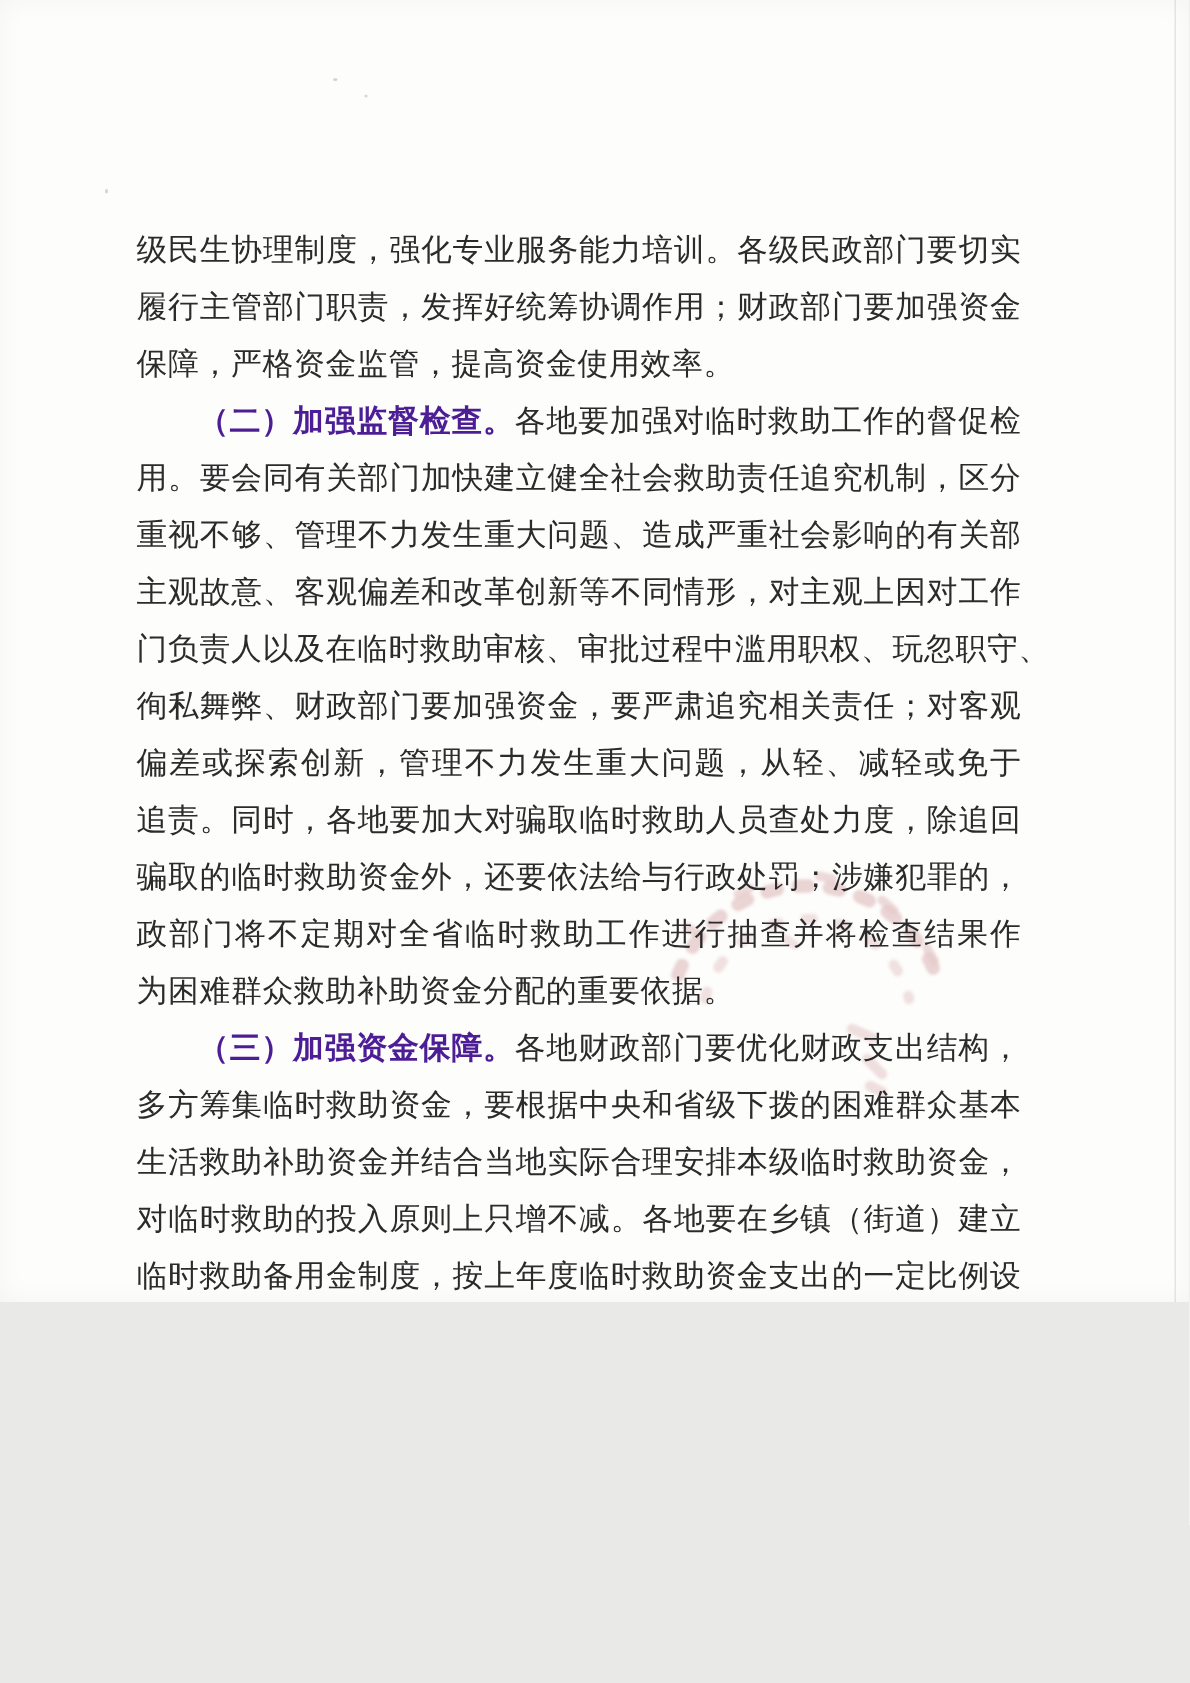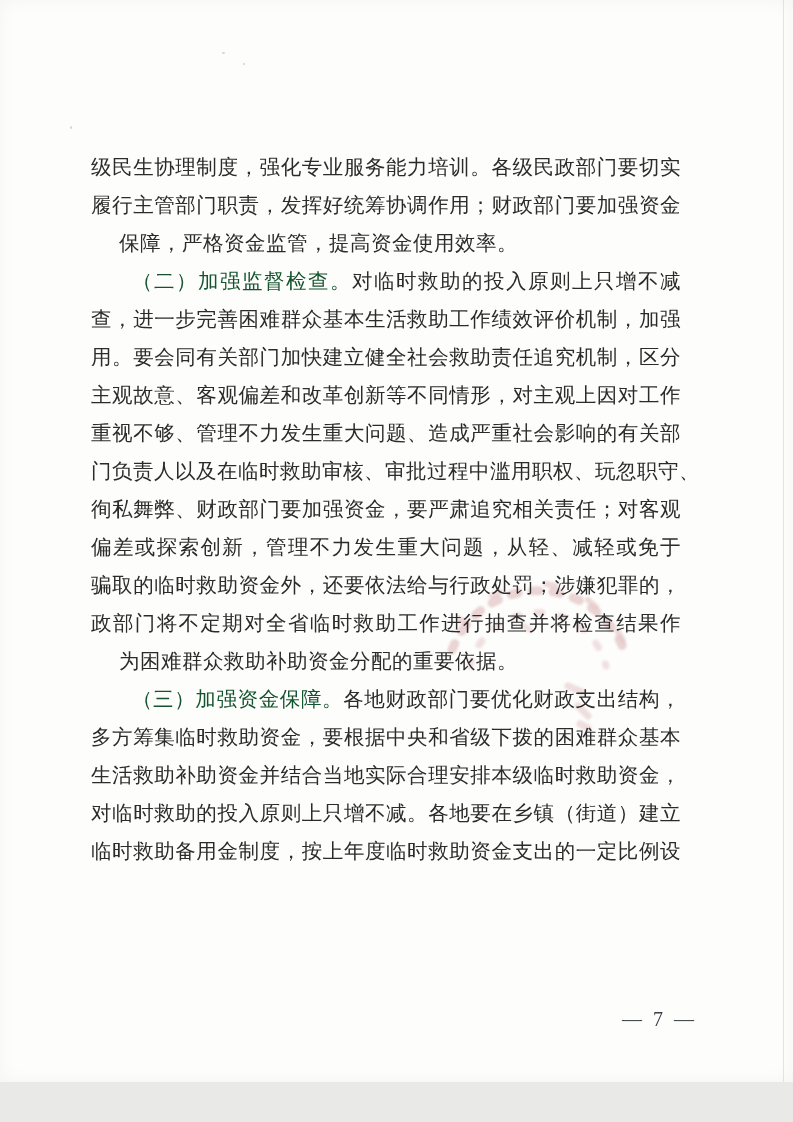--- a/index.html
+++ b/index.html
@@ -3,21 +3,21 @@
 <meta charset="utf-8">
 <style>
   html, body {
     margin: 0;
     padding: 0;
     background: #e9e9e7;
   }
   .page {
     position: relative;
     width: 793px;
-    height: 1082px;
+    height: 868px;
     margin: 0 auto;
     background: #fdfdfc;
     overflow: hidden;
     font-family: "Liberation Serif", "DejaVu Serif", serif;
     color: #2b2b2b;
     box-shadow: inset 0 0 18px rgba(0,0,0,0.04);
   }
   
   .page::after {
     content: "";
@@ -37,28 +37,27 @@
     line-height: 38px;
     font-size: 20.5px;
     text-align: justify;
     text-align-last: justify;
     text-justify: inter-ideograph;
     white-space: nowrap;
     letter-spacing: 0.5px;
   }
   .line.para-end {
     text-align-last: left;
-    margin-left: 28px;
   }
   .line.indent {
     text-indent: 2em;
   }
   .line .b {
-    font-weight: 400;
-    color: #14532d;
+    font-weight: 700;
+    color: #4c1d95;
   }
   .page-number {
     position: absolute;
     left: 622px;
     top: 1008px;
     font-size: 20px;
     letter-spacing: 3px;
     color: #3a3f44;
     white-space: nowrap;
   }
@@ -99,28 +98,28 @@
       <path d="M 30 52 l 10 6 M 64 30 l 8 -4 M 118 18 l 9 2 M 160 34 l 8 7 M 190 66 l 5 9" stroke-width="6" opacity="0.7"></path>
       <path d="M 140 120 l 14 6 M 150 140 l 10 10 M 152 158 l 8 4" stroke-width="7" opacity="0.6"></path>
       <path d="M 96 60 l 6 4" stroke-width="6" opacity="0.5"></path>
     </g>
   </svg>
 
   <main class="text-block">
     <div class="line"><span class="b"></span><span>级民生协理制度，强化专业服务能力培训。各级民政部门要切实</span></div>
     <div class="line"><span class="b"></span><span>履行主管部门职责，发挥好统筹协调作用；财政部门要加强资金</span></div>
     <div class="line para-end"><span class="b"></span><span>保障，严格资金监管，提高资金使用效率。</span></div>
-    <div class="line indent"><span class="b">（二）加强监督检查。</span><span>对临时救助的投入原则上只增不减</span></div>
-    <div class="line"><span class="b"></span><span>查，进一步完善困难群众基本生活救助工作绩效评价机制，加强</span></div>
+    <div class="line indent"><span class="b">（二）加强监督检查。</span><span>各地要加强对临时救助工作的督促检</span></div>
     <div class="line"><span class="b"></span><span>用。要会同有关部门加快建立健全社会救助责任追究机制，区分</span></div>
+    <div class="line"><span class="b"></span><span>重视不够、管理不力发生重大问题、造成严重社会影响的有关部</span></div>
     <div class="line"><span class="b"></span><span>主观故意、客观偏差和改革创新等不同情形，对主观上因对工作</span></div>
-    <div class="line"><span class="b"></span><span>重视不够、管理不力发生重大问题、造成严重社会影响的有关部</span></div>
     <div class="line"><span class="b"></span><span>门负责人以及在临时救助审核、审批过程中滥用职权、玩忽职守、</span></div>
     <div class="line"><span class="b"></span><span>徇私舞弊、财政部门要加强资金，要严肃追究相关责任；对客观</span></div>
     <div class="line"><span class="b"></span><span>偏差或探索创新，管理不力发生重大问题，从轻、减轻或免于</span></div>
+    <div class="line"><span class="b"></span><span>追责。同时，各地要加大对骗取临时救助人员查处力度，除追回</span></div>
     <div class="line"><span class="b"></span><span>骗取的临时救助资金外，还要依法给与行政处罚；涉嫌犯罪的，</span></div>
     <div class="line"><span class="b"></span><span>政部门将不定期对全省临时救助工作进行抽查并将检查结果作</span></div>
     <div class="line para-end"><span class="b"></span><span>为困难群众救助补助资金分配的重要依据。</span></div>
     <div class="line indent"><span class="b">（三）加强资金保障。</span><span>各地财政部门要优化财政支出结构，</span></div>
     <div class="line"><span class="b"></span><span>多方筹集临时救助资金，要根据中央和省级下拨的困难群众基本</span></div>
     <div class="line"><span class="b"></span><span>生活救助补助资金并结合当地实际合理安排本级临时救助资金，</span></div>
     <div class="line"><span class="b"></span><span>对临时救助的投入原则上只增不减。各地要在乡镇（街道）建立</span></div>
     <div class="line"><span class="b"></span><span>临时救助备用金制度，按上年度临时救助资金支出的一定比例设</span></div>
   </main>
 

